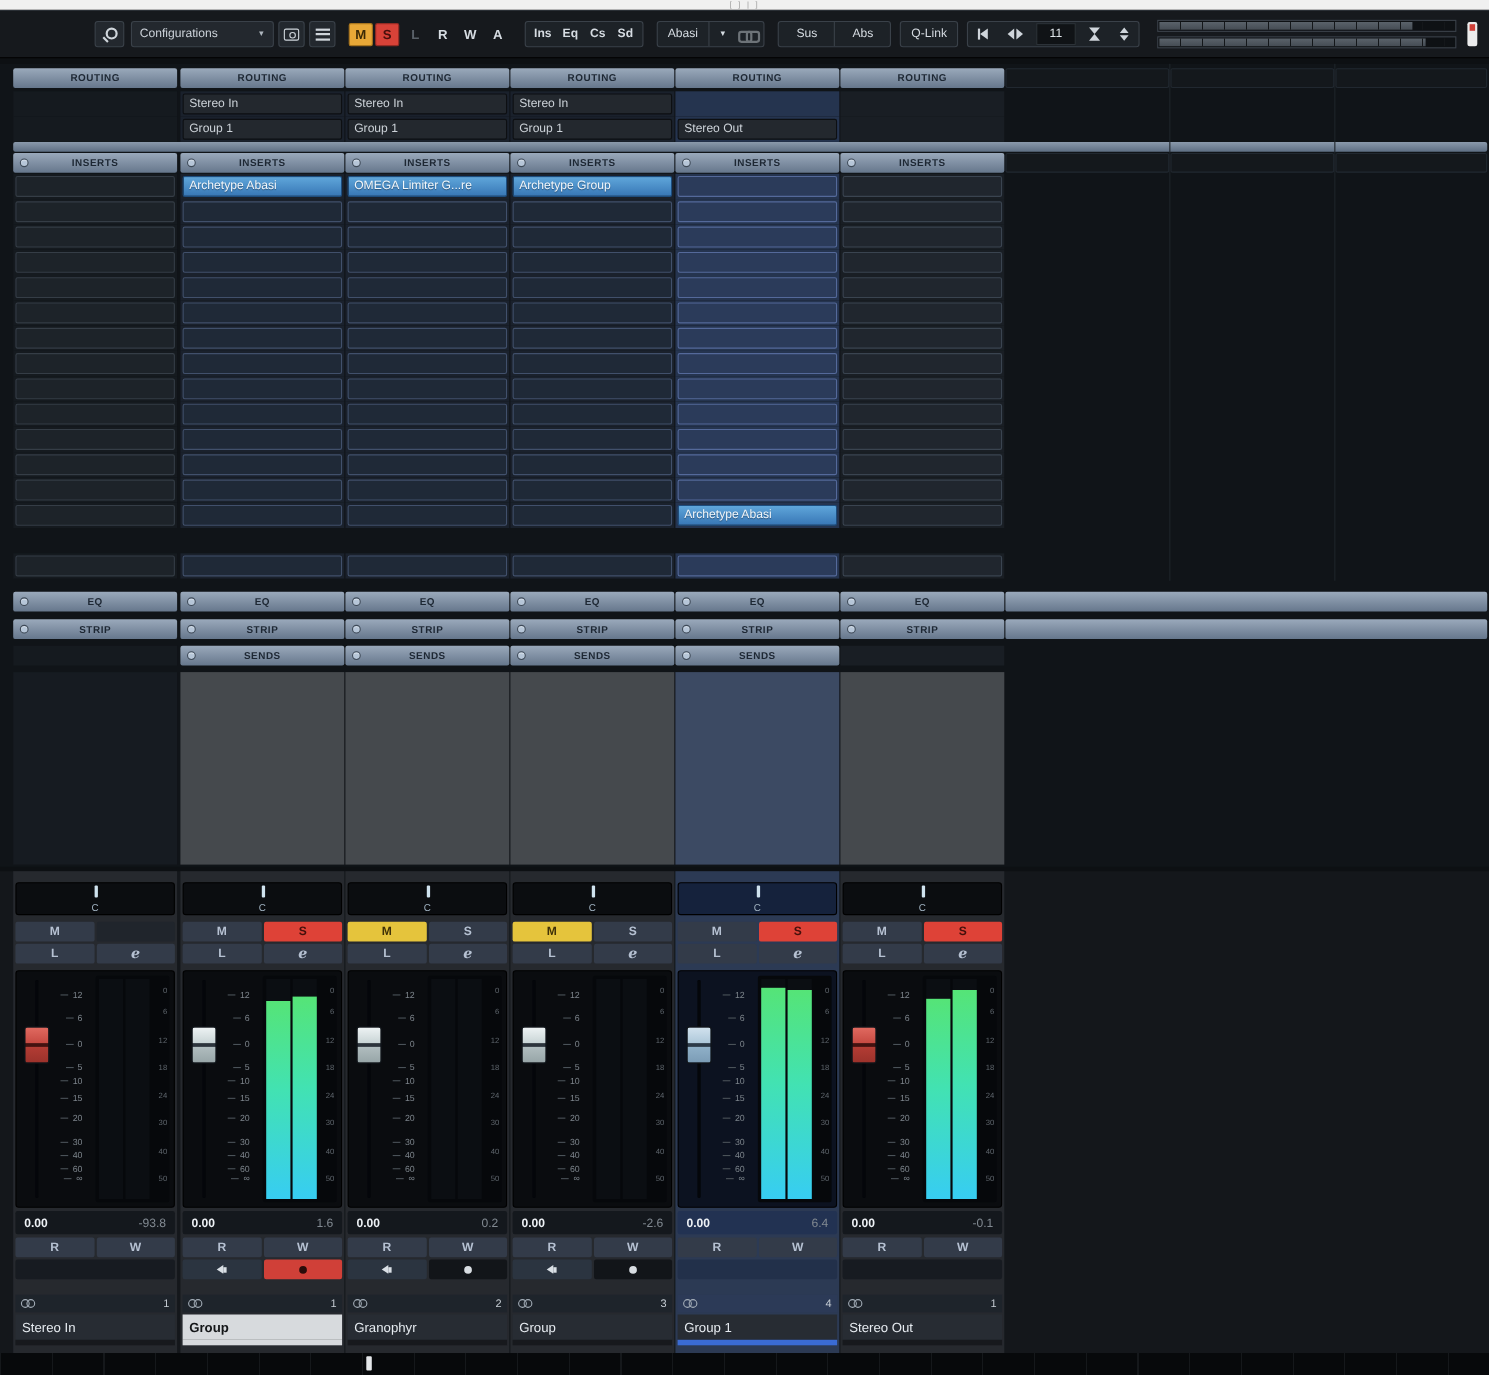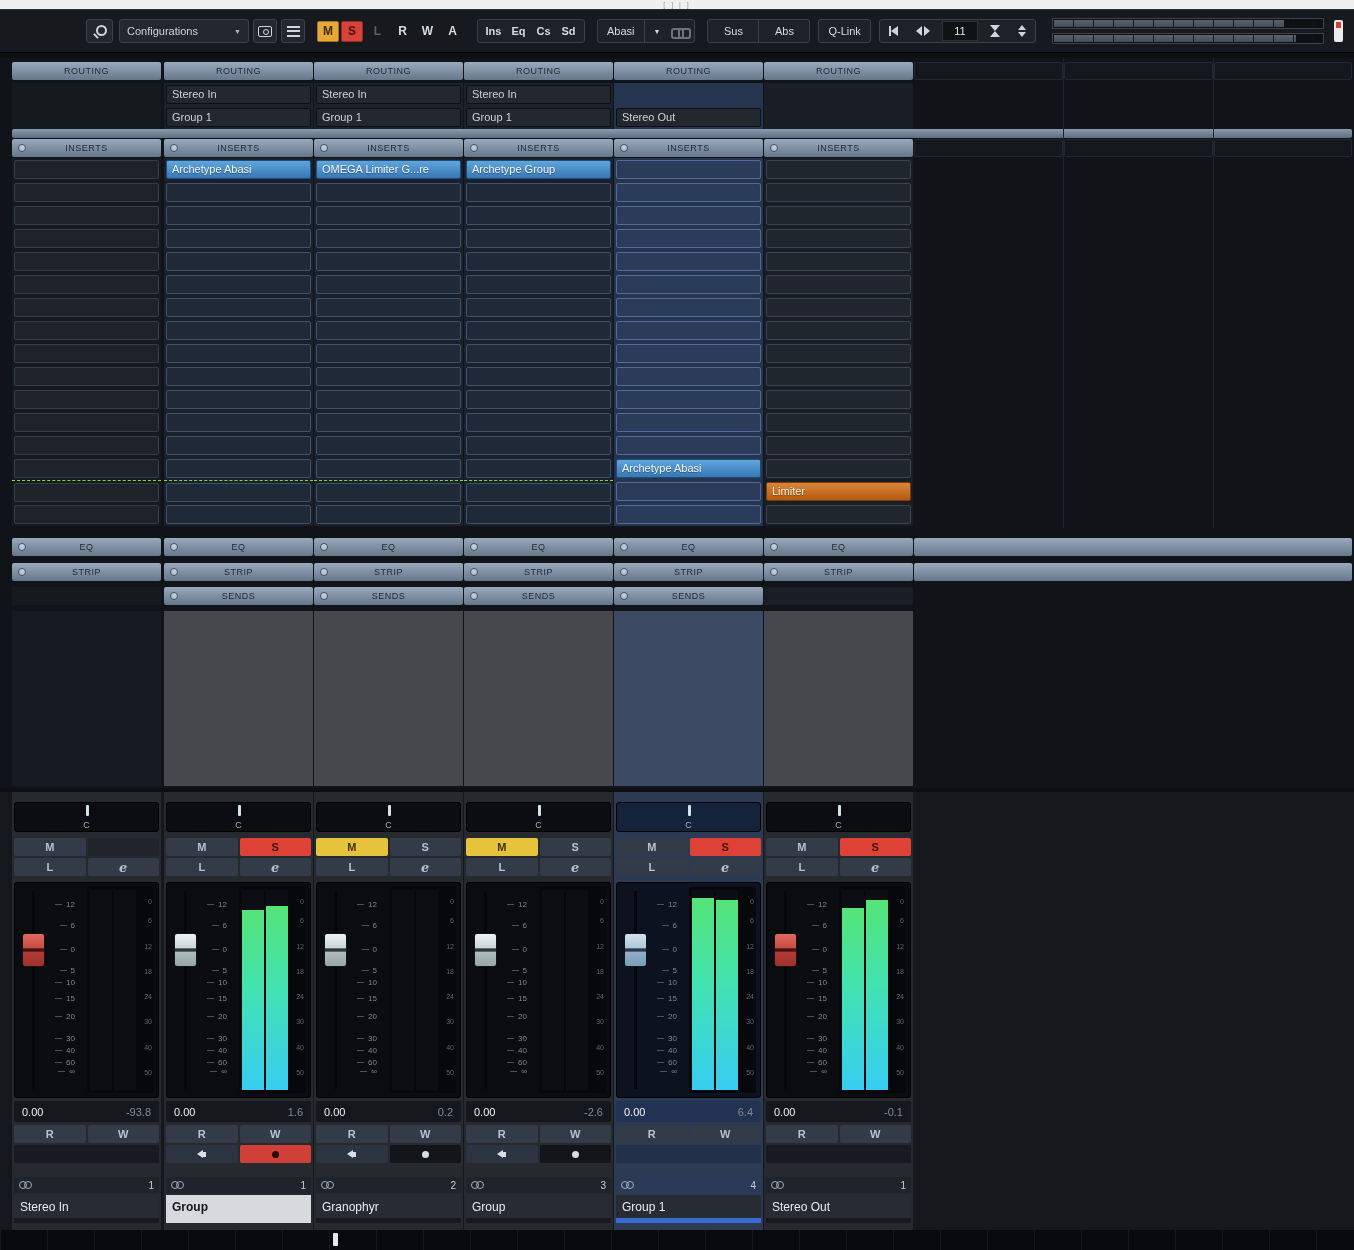--- a/index.html
+++ b/index.html
@@ -65,21 +65,21 @@
 
   
   #rack { position:absolute; top:58px; left:0; width:1354px; height:730px; background:#101418; }
   .rrow { position:absolute; left:0; width:1354px; }
   .cell { position:absolute; top:0; height:100%; }
   .t-in { background:#151a1f; } .t-au { background:#1a212c; } .t-gs { background:#25344f; } .t-out { background:#191e24; }
   .secbar { position:absolute; top:0; height:18px; background:linear-gradient(#9aa9bb,#66778c); border-radius:2px;
     display:flex; align-items:center; justify-content:center; }
   .secdot { position:absolute; left:6px; top:5px; width:8px; height:8px; border-radius:50%;
     background:#b6c6d8; border:1px solid #3e4a58; box-shadow:inset 0 1px 1px rgba(255,255,255,.5); }
-  .seclab { font-size:9px; font-weight:normal; color:#1d2733; letter-spacing:.5px;text-align:center; }
+  .seclab { font-size:9px; font-weight:bold; color:#1d2733; letter-spacing:.5px;text-align:center; }
   .emptyhead { position:absolute; top:0; height:18px; background:#14181c; border:1px solid #212830; border-radius:2px; }
   .band { position:absolute; left:12px; width:1340px; height:9px; background:linear-gradient(#8b9aac,#5d6e82); border-radius:2px; }
   .rslot { margin:2px 2px 0 2px; height:19px; background:#23282e; border:1px solid #0d0f12; border-radius:2px;
     color:#ccd2d8; font-size:11px; line-height:16px; padding-left:5px; overflow:hidden; white-space:nowrap; }
   .islot { margin:2px 2px 0 2px; height:19px; border-radius:2px; font-size:11px; line-height:16px;
     padding-left:5px; overflow:hidden; white-space:nowrap; }
   .empty-in  { background:#1d2329; border:1px solid #353d46; }
   .empty-au  { background:#1f2937; border:1px solid #41506b; }
   .empty-gs  { background:#2b3b5a; border:1px solid #54699a; }
   .empty-out { background:#20262e; border:1px solid #3a4450; }
@@ -118,21 +118,21 @@
   .fnum { position:absolute; right:4px; font-size:8px; color:#7d858c; line-height:1; }
   .fnum::before { content:""; position:absolute; left:-11px; top:3px; width:7px; height:1px; background:#4a5258; }
   .mzone { position:absolute; left:72px; top:4px; bottom:4px; right:4px; background:#06080b; border-radius:2px; }
   .mbar { position:absolute; top:3px; bottom:3px; width:22px; background:#0b0e12; }
   .mfill { position:absolute; left:0; right:0; bottom:0; background:linear-gradient(to bottom,#55e477 0%,#42e2b2 45%,#37cdf2 100%); }
   .mscale { position:absolute; right:1px; top:3px; bottom:3px; width:13px; }
   .mnum { position:absolute; right:1px; font-size:7px; color:#5f666d; line-height:1; }
   .vrow { height:21px; margin-top:3px; background:#14181d; border-radius:2px; display:flex; align-items:center;
     justify-content:space-between; padding:0 8px; flex:none; }
   .vrow-sel { background:#223252; }
-  .fval { color:#eef2f6; font-size:11px; font-weight:normal; }
+  .fval { color:#eef2f6; font-size:11px; font-weight:bold; }
   .pval { color:#828a92; font-size:11px; }
   .rwrow { margin-top:3px; }
   .moncell { background:#2b3440; }
   .reccell { background:#121519; }
   .rec-on { background:#d04038; }
   .recdot { width:7px; height:7px; border-radius:50%; background:#d8dde2; }
   .rec-on .recdot { background:#2a0c0a; }
   .spk { display:flex; align-items:center; }
   .spk .cone { width:0; height:0; border-top:4px solid transparent; border-bottom:4px solid transparent; border-right:6px solid #d9dfe5; }
   .spk .box { width:3px; height:5px; background:#d9dfe5; }
@@ -601,40 +601,20 @@
         <div class="cell t-au" style="left: 464px; width: 149px;">
           <div class="islot empty-au"></div>
         </div>
         <div class="cell t-gs" style="left: 614px; width: 149px;">
           <div class="islot filled-active">Archetype Abasi</div>
         </div>
         <div class="cell t-out" style="left: 764px; width: 149px;">
           <div class="islot empty-out"></div>
         </div>
       </div>
-      <div class="rrow" style="top: 422px; height: 23px;">
-        <div class="cell t-in postline" style="left: 12px; width: 149px;">
-          <div class="islot empty-in"></div>
-        </div>
-        <div class="cell t-au postline" style="left: 164px; width: 149px;">
-          <div class="islot empty-au"></div>
-        </div>
-        <div class="cell t-au postline" style="left: 314px; width: 149px;">
-          <div class="islot empty-au"></div>
-        </div>
-        <div class="cell t-au postline" style="left: 464px; width: 149px;">
-          <div class="islot empty-au"></div>
-        </div>
-        <div class="cell t-gs" style="left: 614px; width: 149px;">
-          <div class="islot empty-gs"></div>
-        </div>
-        <div class="cell t-out" style="left: 764px; width: 149px;">
-          <div class="islot filled-limiter">Limiter</div>
-        </div>
-      </div>
       <div class="rrow" style="top: 445px; height: 23px;">
         <div class="cell t-in" style="left: 12px; width: 149px;">
           <div class="islot empty-in"></div>
         </div>
         <div class="cell t-au" style="left: 164px; width: 149px;">
           <div class="islot empty-au"></div>
         </div>
         <div class="cell t-au" style="left: 314px; width: 149px;">
           <div class="islot empty-au"></div>
         </div>

